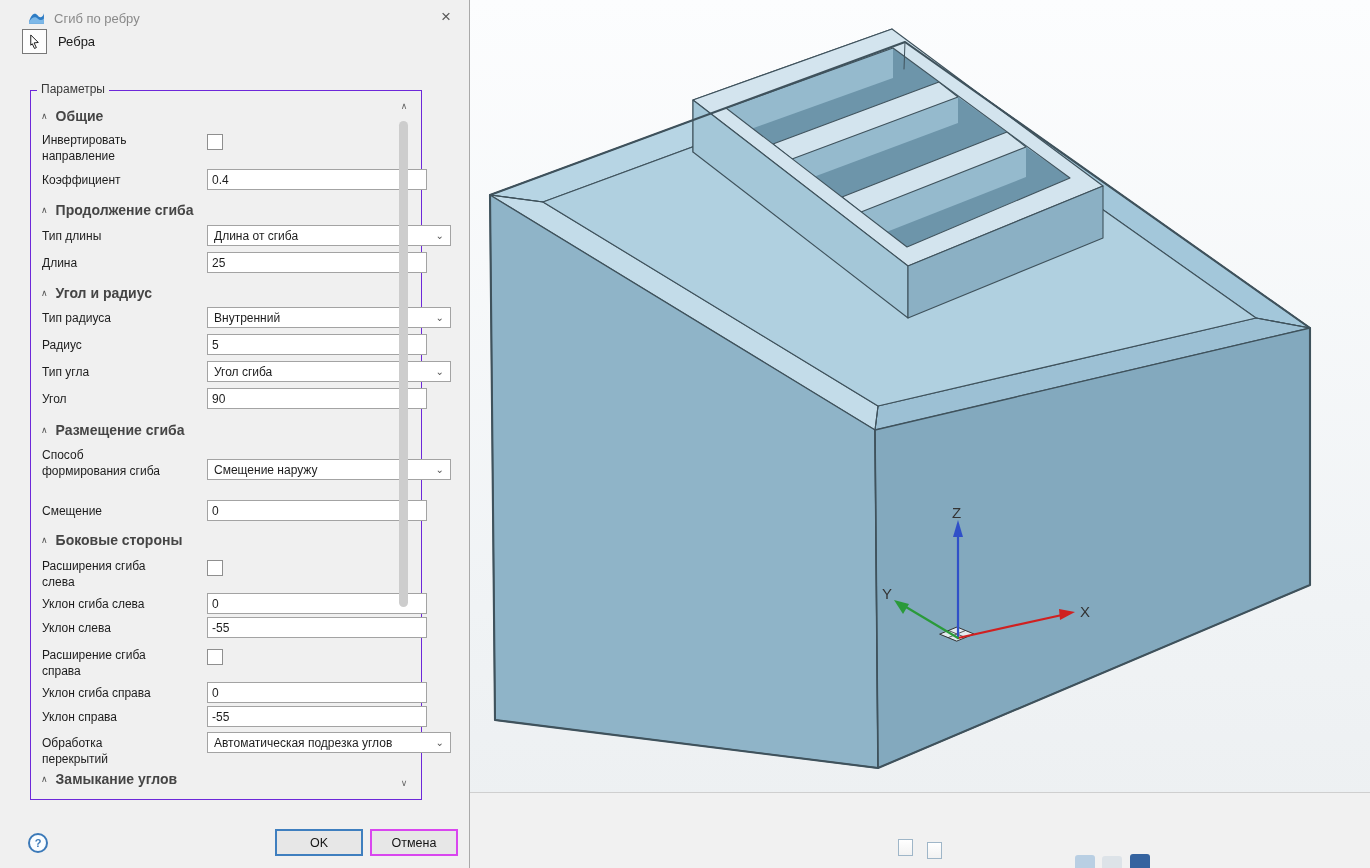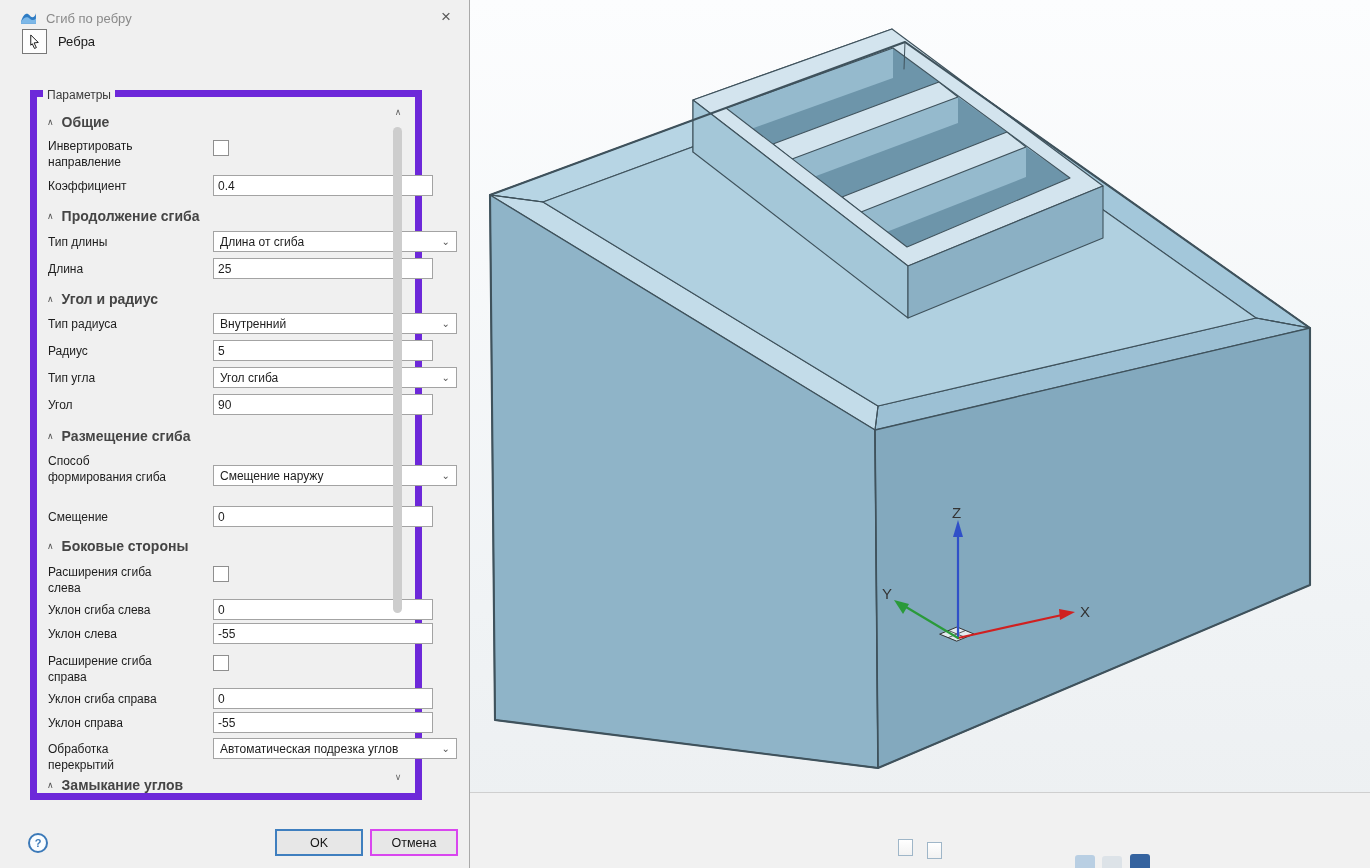--- a/index.html
+++ b/index.html
@@ -4,32 +4,32 @@
 <style>
   html,body{margin:0;padding:0;}
   body{width:1370px;height:868px;overflow:hidden;background:#fff;
        font-family:"Liberation Sans",sans-serif;position:relative;}
   .stage{position:absolute;inset:0;width:1370px;height:868px;}
 
   
   .dialog{position:absolute;left:0;top:0;width:470px;height:868px;background:#f0f0f0;
           border-right:1px solid #a9a9a9;box-sizing:border-box;}
   .titlebar{position:absolute;top:0;left:0;right:0;height:36px;display:flex;align-items:center;
-            padding-left:20px;}
+            padding-left:28px;}
   .app-ico{width:17px;height:17px;flex:none;}
   .title-text{color:#8a8a8a;font-size:13px;margin-left:9px;}
   .close-x{position:absolute;top:7px;right:13px;width:20px;height:20px;text-align:center;
            font-size:17px;line-height:20px;color:#595959;}
   .tool-row{position:absolute;top:29px;left:22px;display:flex;align-items:center;gap:11px;}
   .sel-btn{width:25px;height:25px;background:#fdfdfd;border:1px solid #787878;
            display:flex;align-items:center;justify-content:center;box-sizing:border-box;}
   .sel-label{font-size:13px;color:#1a1a1a;}
 
   .groupbox{position:absolute;left:30px;top:90px;width:392px;height:710px;
-            border:7px solid #6d28d9;box-sizing:border-box;}
+            border:1px solid #6d28d9;box-sizing:border-box;}
   .legend{position:absolute;top:-9px;left:6px;background:#f0f0f0;padding:0 4px;
           font-size:12px;color:#3a3a3a;}
 
   .psec{position:absolute;left:10px;display:flex;align-items:center;gap:8px;height:15px;}
   .sec-chev{font-size:9px;color:#555;line-height:10px;}
   .sec-title{font-weight:bold;font-size:14px;color:#454545;white-space:nowrap;}
 
   .prow{position:absolute;left:11px;display:flex;align-items:flex-start;gap:40px;}
   .plabel{width:122px;flex:none;font-size:12px;color:#1d1d1d;line-height:16px;padding-top:3px;}
   .pinput{width:220px;height:21px;border:1px solid #a3a3a3;background:#fff;

